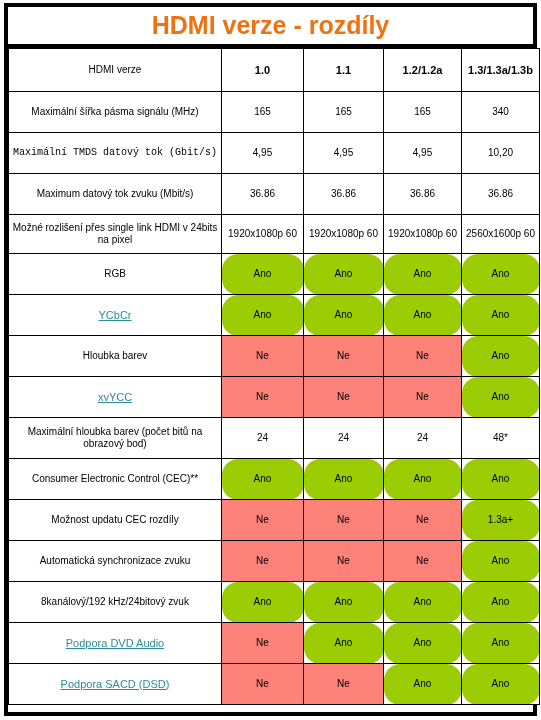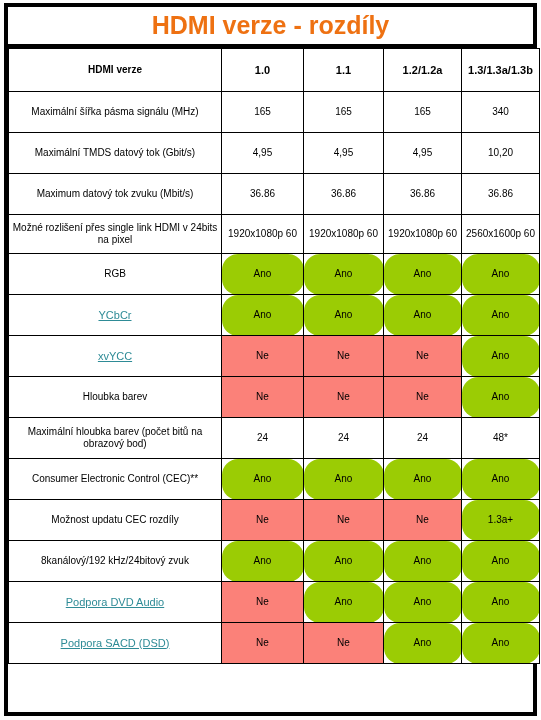--- a/index.html
+++ b/index.html
@@ -116,35 +116,35 @@
     <table class="spec">
       <colgroup>
         <col class="c-label">
         <col class="c-v">
         <col class="c-v2">
         <col class="c-v3">
         <col class="c-v3">
       </colgroup>
       <tbody id="table-body">
           <tr class="hdr">
-            <td class="lbl" style="height: 40px; font-weight: bold;">HDMI verze</td>
+            <td class="lbl" style="height: 40px;">HDMI verze</td>
             <td class="plain">1.0</td>
             <td class="plain">1.1</td>
             <td class="plain">1.2/1.2a</td>
             <td class="plain">1.3/1.3a/1.3b</td>
           </tr>
           <tr>
             <td class="lbl" style="height: 38px;">Maximální šířka pásma signálu (MHz)</td>
             <td class="plain">165</td>
             <td class="plain">165</td>
             <td class="plain">165</td>
             <td class="plain">340</td>
           </tr>
           <tr>
-            <td class="lbl" style="height: 38px;">Maximální TMDS datový tok (Gbit/s)</td>
+            <td class="lbl" style="height: 38px; font-family: Liberation Mono, monospace;">Maximální TMDS datový tok (Gbit/s)</td>
             <td class="plain">4,95</td>
             <td class="plain">4,95</td>
             <td class="plain">4,95</td>
             <td class="plain">10,20</td>
           </tr>
           <tr>
             <td class="lbl" style="height: 38px;">Maximum datový tok zvuku (Mbit/s)</td>
             <td class="plain">36.86</td>
             <td class="plain">36.86</td>
             <td class="plain">36.86</td>
@@ -165,28 +165,28 @@
             <td class="yes">Ano</td>
           </tr>
           <tr>
             <td class="lbl" style="height: 38px;"><span class="lnk">YCbCr</span></td>
             <td class="yes">Ano</td>
             <td class="yes">Ano</td>
             <td class="yes">Ano</td>
             <td class="yes">Ano</td>
           </tr>
           <tr>
+            <td class="lbl" style="height: 38px;">Hloubka barev</td>
+            <td class="no">Ne</td>
+            <td class="no">Ne</td>
+            <td class="no">Ne</td>
+            <td class="yes">Ano</td>
+          </tr>
+          <tr>
             <td class="lbl" style="height: 38px;"><span class="lnk">xvYCC</span></td>
-            <td class="no">Ne</td>
-            <td class="no">Ne</td>
-            <td class="no">Ne</td>
-            <td class="yes">Ano</td>
-          </tr>
-          <tr>
-            <td class="lbl" style="height: 38px;">Hloubka barev</td>
             <td class="no">Ne</td>
             <td class="no">Ne</td>
             <td class="no">Ne</td>
             <td class="yes">Ano</td>
           </tr>
           <tr>
             <td class="lbl" style="height: 38px;">Maximální hloubka barev (počet bitů na obrazový bod)</td>
             <td class="plain">24</td>
             <td class="plain">24</td>
             <td class="plain">24</td>
@@ -200,20 +200,27 @@
             <td class="yes">Ano</td>
           </tr>
           <tr>
             <td class="lbl" style="height: 38px;">Možnost updatu CEC rozdíly</td>
             <td class="no">Ne</td>
             <td class="no">Ne</td>
             <td class="no">Ne</td>
             <td class="yes">1.3a+</td>
           </tr>
           <tr>
+            <td class="lbl" style="height: 38px;">Automatická synchronizace zvuku</td>
+            <td class="no">Ne</td>
+            <td class="no">Ne</td>
+            <td class="no">Ne</td>
+            <td class="yes">Ano</td>
+          </tr>
+          <tr>
             <td class="lbl" style="height: 38px;">8kanálový/192 kHz/24bitový zvuk</td>
             <td class="yes">Ano</td>
             <td class="yes">Ano</td>
             <td class="yes">Ano</td>
             <td class="yes">Ano</td>
           </tr>
           <tr>
             <td class="lbl" style="height: 38px;"><span class="lnk">Podpora DVD Audio</span></td>
             <td class="no">Ne</td>
             <td class="yes">Ano</td>

